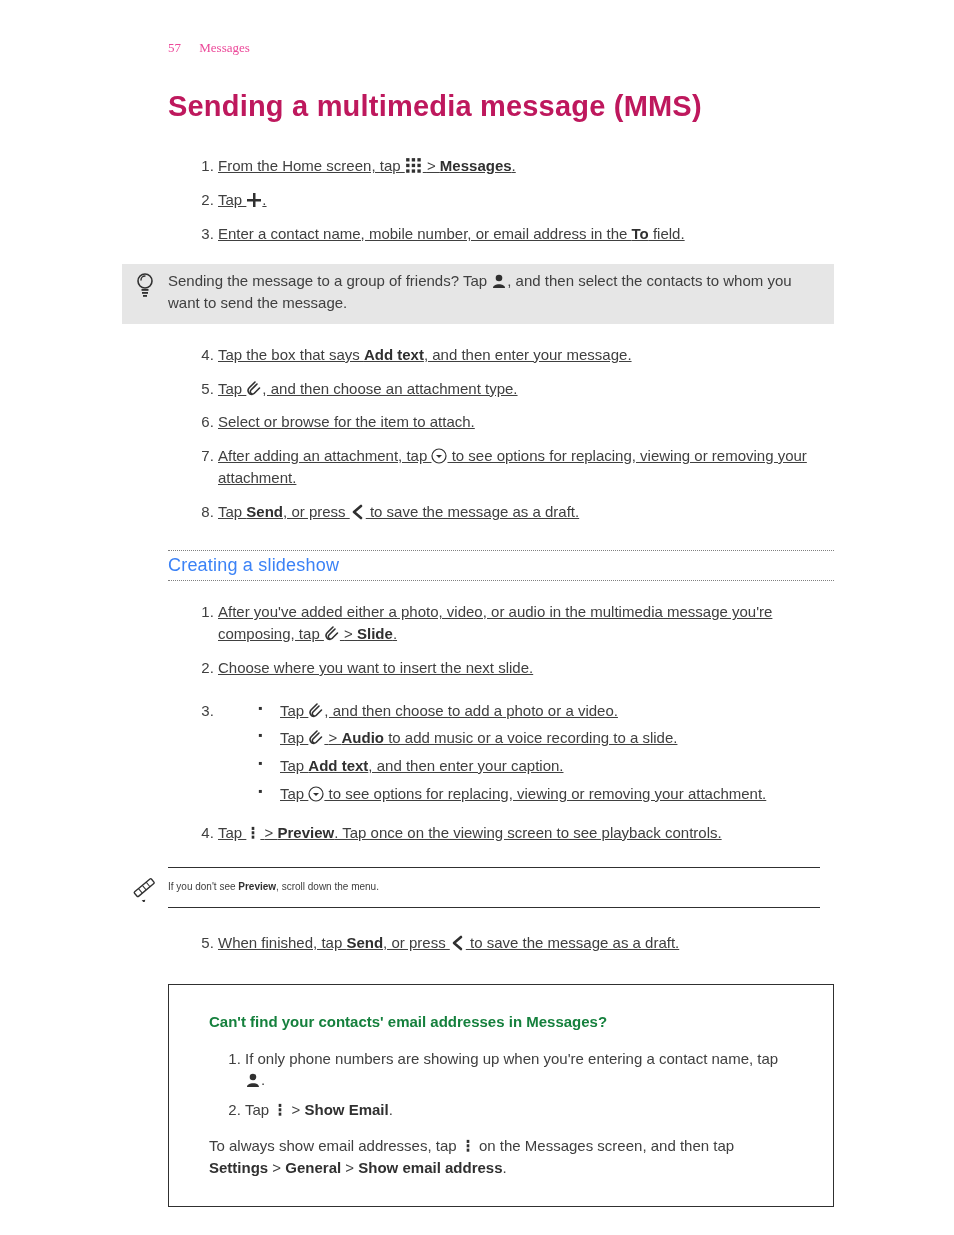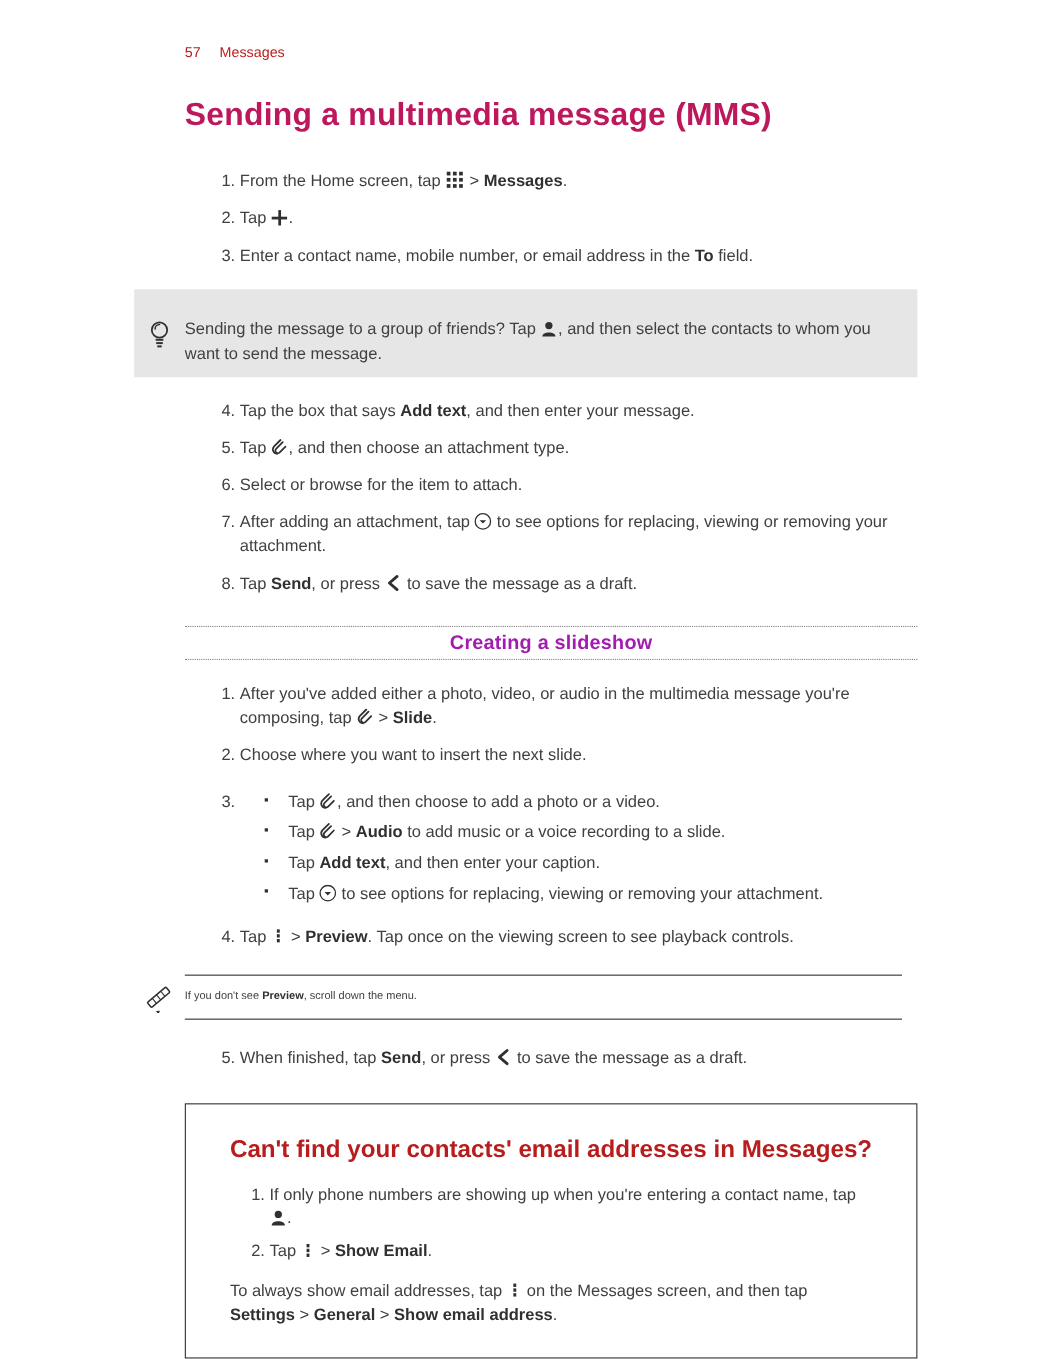--- a/index.html
+++ b/index.html
@@ -1,58 +1,57 @@
 <!DOCTYPE html>
 <html><head>
 <meta charset="utf-8">
 <style>
   * { box-sizing: border-box; }
   body { margin:0; background:#fff; font-family:Arial,Helvetica,sans-serif; color:#404040; }
   .page { width:954px; margin:0 auto; padding:40px 120px 60px 168px; position:relative; }
 
-  .header-line { color:#b91c1c; font-size:13px; margin-bottom:34px; }
+  .header-line { color:#ec4899; font-size:13px; margin-bottom:34px;font-family:Liberation Serif, serif; }
   .header-line .pg { display:inline-block; width:28px; }
 
   h1 { color:#be185d; font-size:29px; font-weight:bold; margin:0 0 26px 0; letter-spacing:.2px; }
 
   h2.subhead {
-    color:#a21caf; font-size:18px; font-weight:bold;
+    color:#3b82f6; font-size:18px; font-weight:normal;
     margin:22px 0 14px 0; letter-spacing:.2px;
     border-bottom:1px dotted #808080; border-top:1px dotted #808080;
     padding:4px 0 4px 0;
-    text-align:center;
   }
 
   ol.steps { list-style:decimal; margin:0 0 14px 0; padding-left:50px; }
-  ol.steps > li { padding:6px 0; font-size:15px; line-height:1.45; color:#404040; }
+  ol.steps > li { padding:6px 0; font-size:15px; line-height:1.45; color:#404040;text-decoration:underline; }
   ol.steps .bold, .bold { font-weight:bold; color:#303030; }
 
   ul.bullets { list-style:none; padding-left:44px; margin:6px 0 2px 0; }
-  ul.bullets > li { position:relative; padding:3px 0 3px 0; font-size:15px; line-height:1.45; }
+  ul.bullets > li { position:relative; padding:3px 0 3px 0; font-size:15px; line-height:1.45;margin-left:18px; }
   ul.bullets > li::before { content:"▪"; position:absolute; left:-22px; top:3px; font-size:12px; color:#303030; }
 
   
   .callout {
-    background:#e6e6e6; margin:10px 0 14px -46px; padding:26px 14px 10px 0;
+    background:#e6e6e6; margin:10px 0 14px -46px; padding:6px 14px 10px 0;
     display:flex; align-items:flex-start; width:calc(100% + 46px);
   }
   .callout .callout-icon { width:46px; display:flex; justify-content:center; padding-top:2px; }
   .callout .callout-text { flex:1; font-size:15px; line-height:1.45; }
 
   
   .note {
     margin:14px 0 14px -46px; padding:4px 14px 4px 0;
     display:flex; align-items:center; width:calc(100% + 46px);
   }
   .note .callout-icon { width:46px; display:flex; justify-content:center; }
   .note .callout-text { flex:1; font-size:10px; line-height:1.45; border-top:1px solid #303030; border-bottom:1px solid #303030; padding:12px 0; }
 
   
   .panel { border:1.5px solid #303030; margin:24px 0 0 0; padding:28px 40px 28px 40px; }
-  .panel h3 { font-size:22px; font-weight:bold; color:#b91c1c; margin:0 0 14px 0; }
+  .panel h3 { font-size:15px; font-weight:bold; color:#15803d; margin:0 0 14px 0; }
   .panel ol { list-style:decimal; margin:0 0 10px 0; padding-left:36px; }
   .panel ol > li { padding:4px 0; font-size:15px; line-height:1.45; }
   .panel .post { font-size:15px; line-height:1.45; }
 
   
   .ic { display:inline-block; vertical-align:-3px; width:16px; height:16px; line-height:0; }
   .ic svg { width:16px; height:16px; display:block; }
   .ic.large { width:18px; height:18px; vertical-align:-4px; }
   .ic.large svg { width:18px; height:18px; }
   .ic.sm { width:14px; height:14px; vertical-align:-2px; }

